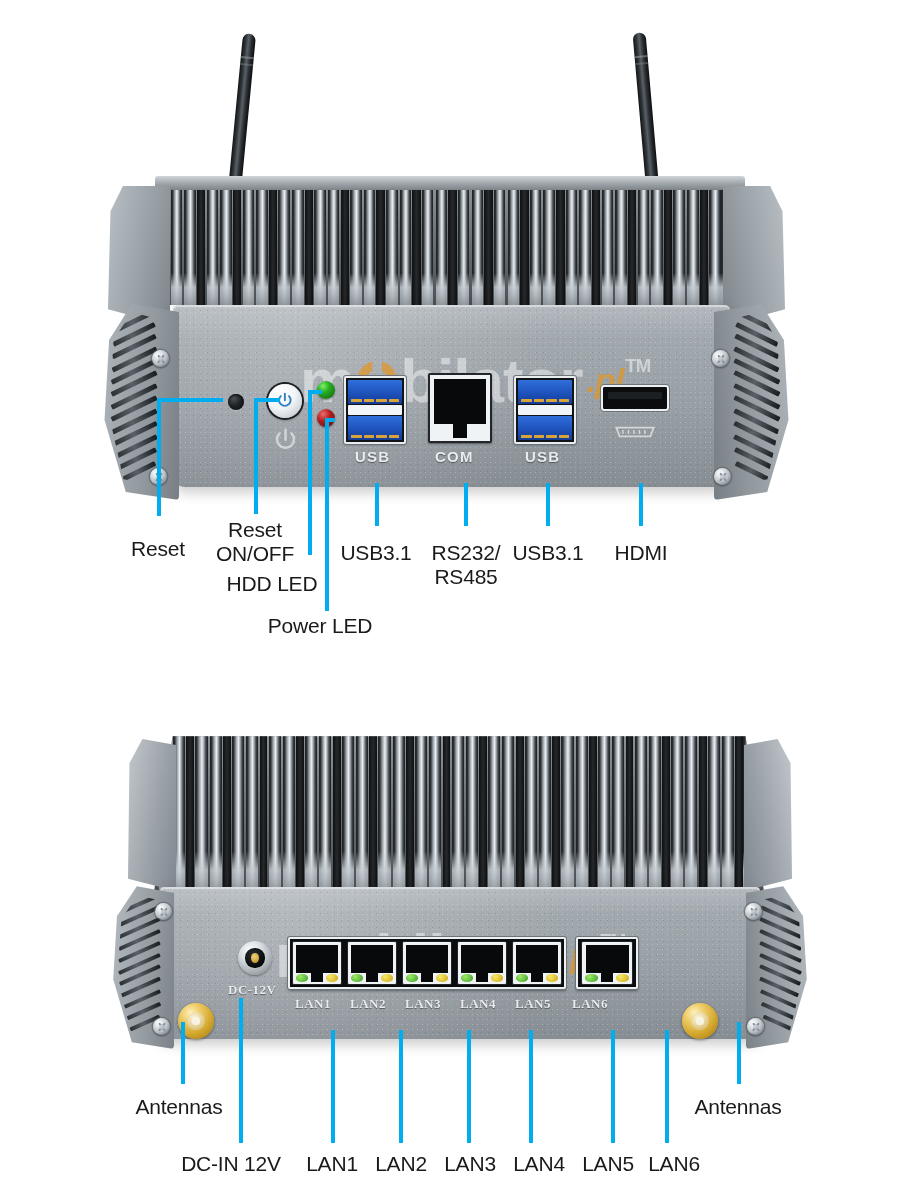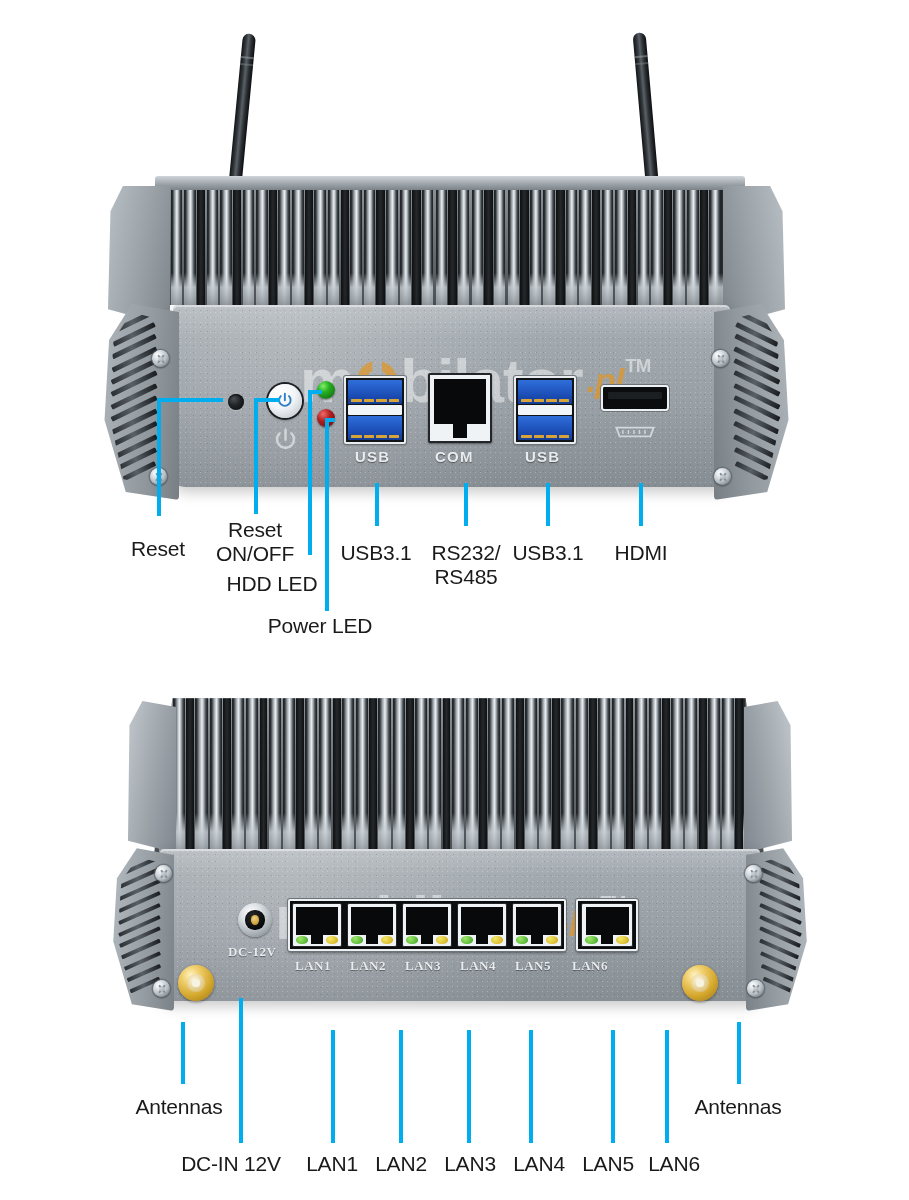--- a/index.html
+++ b/index.html
@@ -534,21 +534,21 @@
 
   <div class="lbl c" style="left:376px; top:541px;">USB3.1</div>
 
   <div class="lbl c" style="left:466px; top:541px; text-align:center;">RS232/
 RS485</div>
 
   <div class="lbl c" style="left:548px; top:541px;">USB3.1</div>
 
   <div class="lbl c" style="left:641px; top:541px;">HDMI</div>
 
-  <div class="chassis" style="left:110px; top:677px; width:700px; height:360px;">
+  <div class="chassis" style="left:110px; top:715px; width:700px; height:360px;">
 
     <div class="fins" style="left:44px; top:18px; width:610px; height:160px;
                 clip-path: polygon(3% 2%, 97% 2%, 100% 100%, 0% 100%);">
       <div class="fin" style="left:0.8%;  width:2.0%;"></div>
       <div class="fin" style="left:3.1%;  width:2.0%;"></div>
       <div class="fin-gap" style="left:5.3%; width:1.3%;"></div>
       <div class="fin" style="left:6.8%;  width:2.0%;"></div>
       <div class="fin" style="left:9.1%;  width:2.0%;"></div>
       <div class="fin-gap" style="left:11.3%; width:1.3%;"></div>
       <div class="fin" style="left:12.8%; width:2.0%;"></div>

